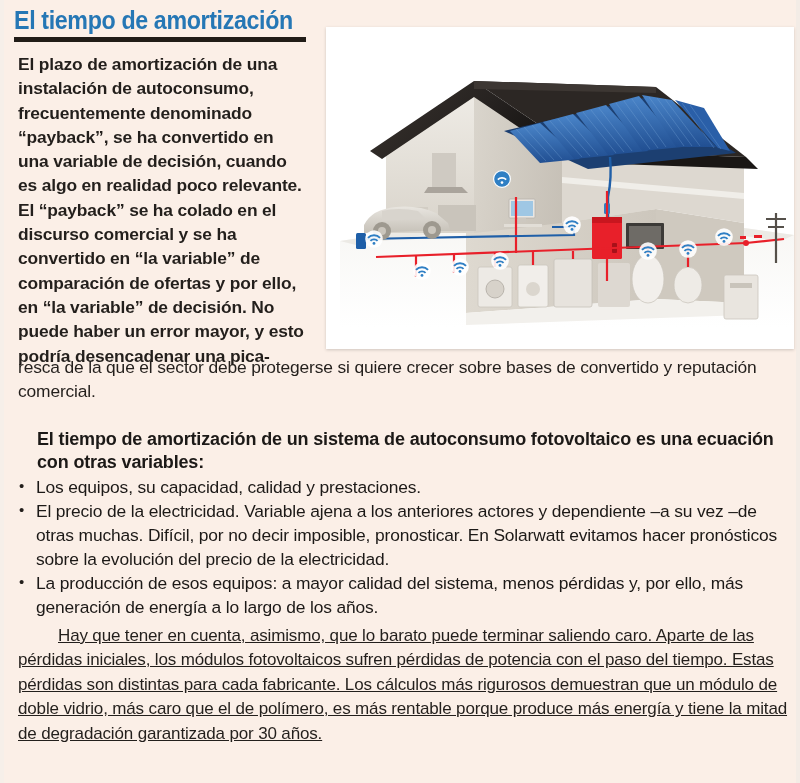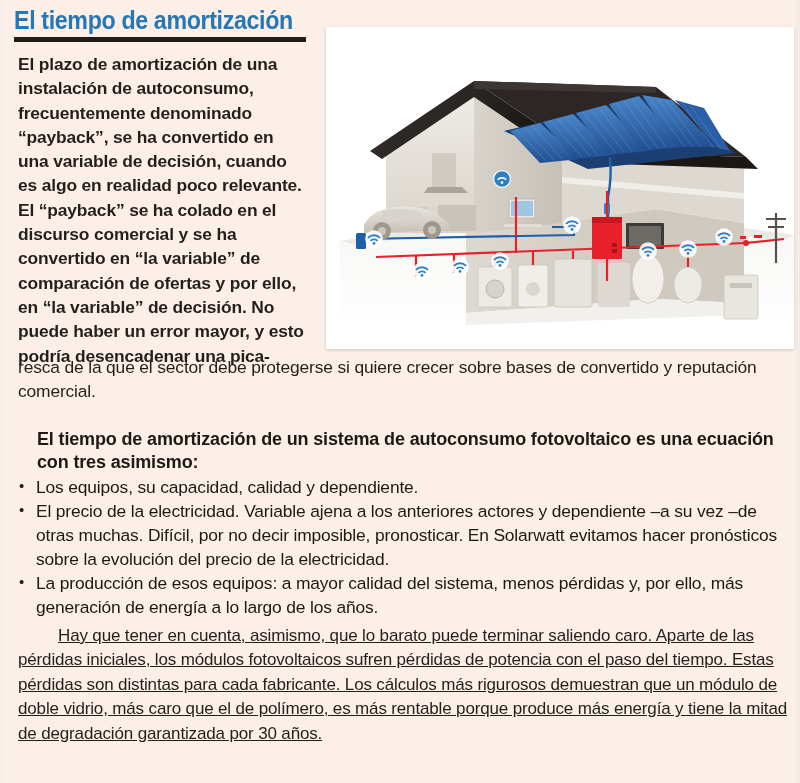--- a/index.html
+++ b/index.html
@@ -406,23 +406,23 @@
 
   <div class="col-text">
     <p>El plazo de amortización de una instalación de autoconsumo, frecuentemente denominado “payback”, se ha convertido en una variable de decisión, cuando es algo en realidad poco relevante. El “payback” se ha colado en el discurso comercial y se ha convertido en “la variable” de comparación de ofertas y por ello, en “la variable” de decisión. No puede haber un error mayor, y esto podría desencadenar una pica-</p>
   </div>
 
   <div class="wrap-text">
     <p>resca de la que el sector debe protegerse si quiere crecer sobre bases de convertido y reputación comercial.</p>
   </div>
 
   <div class="lead-block">
-    <p class="lead-head">El tiempo de amortización de un sistema de autoconsumo fotovoltaico es una ecuación con tres asimismo:</p>
+    <p class="lead-head">El tiempo de amortización de un sistema de autoconsumo fotovoltaico es una ecuación con otras variables:</p>
     <ul class="bullets">
-      <li>Los equipos, su capacidad, calidad y dependiente.</li>
+      <li>Los equipos, su capacidad, calidad y prestaciones.</li>
       <li>El precio de la electricidad. Variable ajena a los anteriores actores y dependiente –a su vez –de otras muchas. Difícil, por no decir imposible, pronosticar. En Solarwatt evitamos hacer pronósticos sobre la evolución del precio de la electricidad.</li>
       <li>La producción de esos equipos: a mayor calidad del sistema, menos pérdidas y, por ello, más generación de energía a lo largo de los años.</li>
     </ul>
   </div>
 
   <div class="closing">
     <p>Hay que tener en cuenta, asimismo, que lo barato puede terminar saliendo caro. Aparte de las pérdidas iniciales, los módulos fotovoltaicos sufren pérdidas de potencia con el paso del tiempo. Estas pérdidas son distintas para cada fabricante. Los cálculos más rigurosos demuestran que un módulo de doble vidrio, más caro que el de polímero, es más rentable porque produce más energía y tiene la mitad de  degradación garantizada por 30 años.</p>
   </div>
 
 </div>

